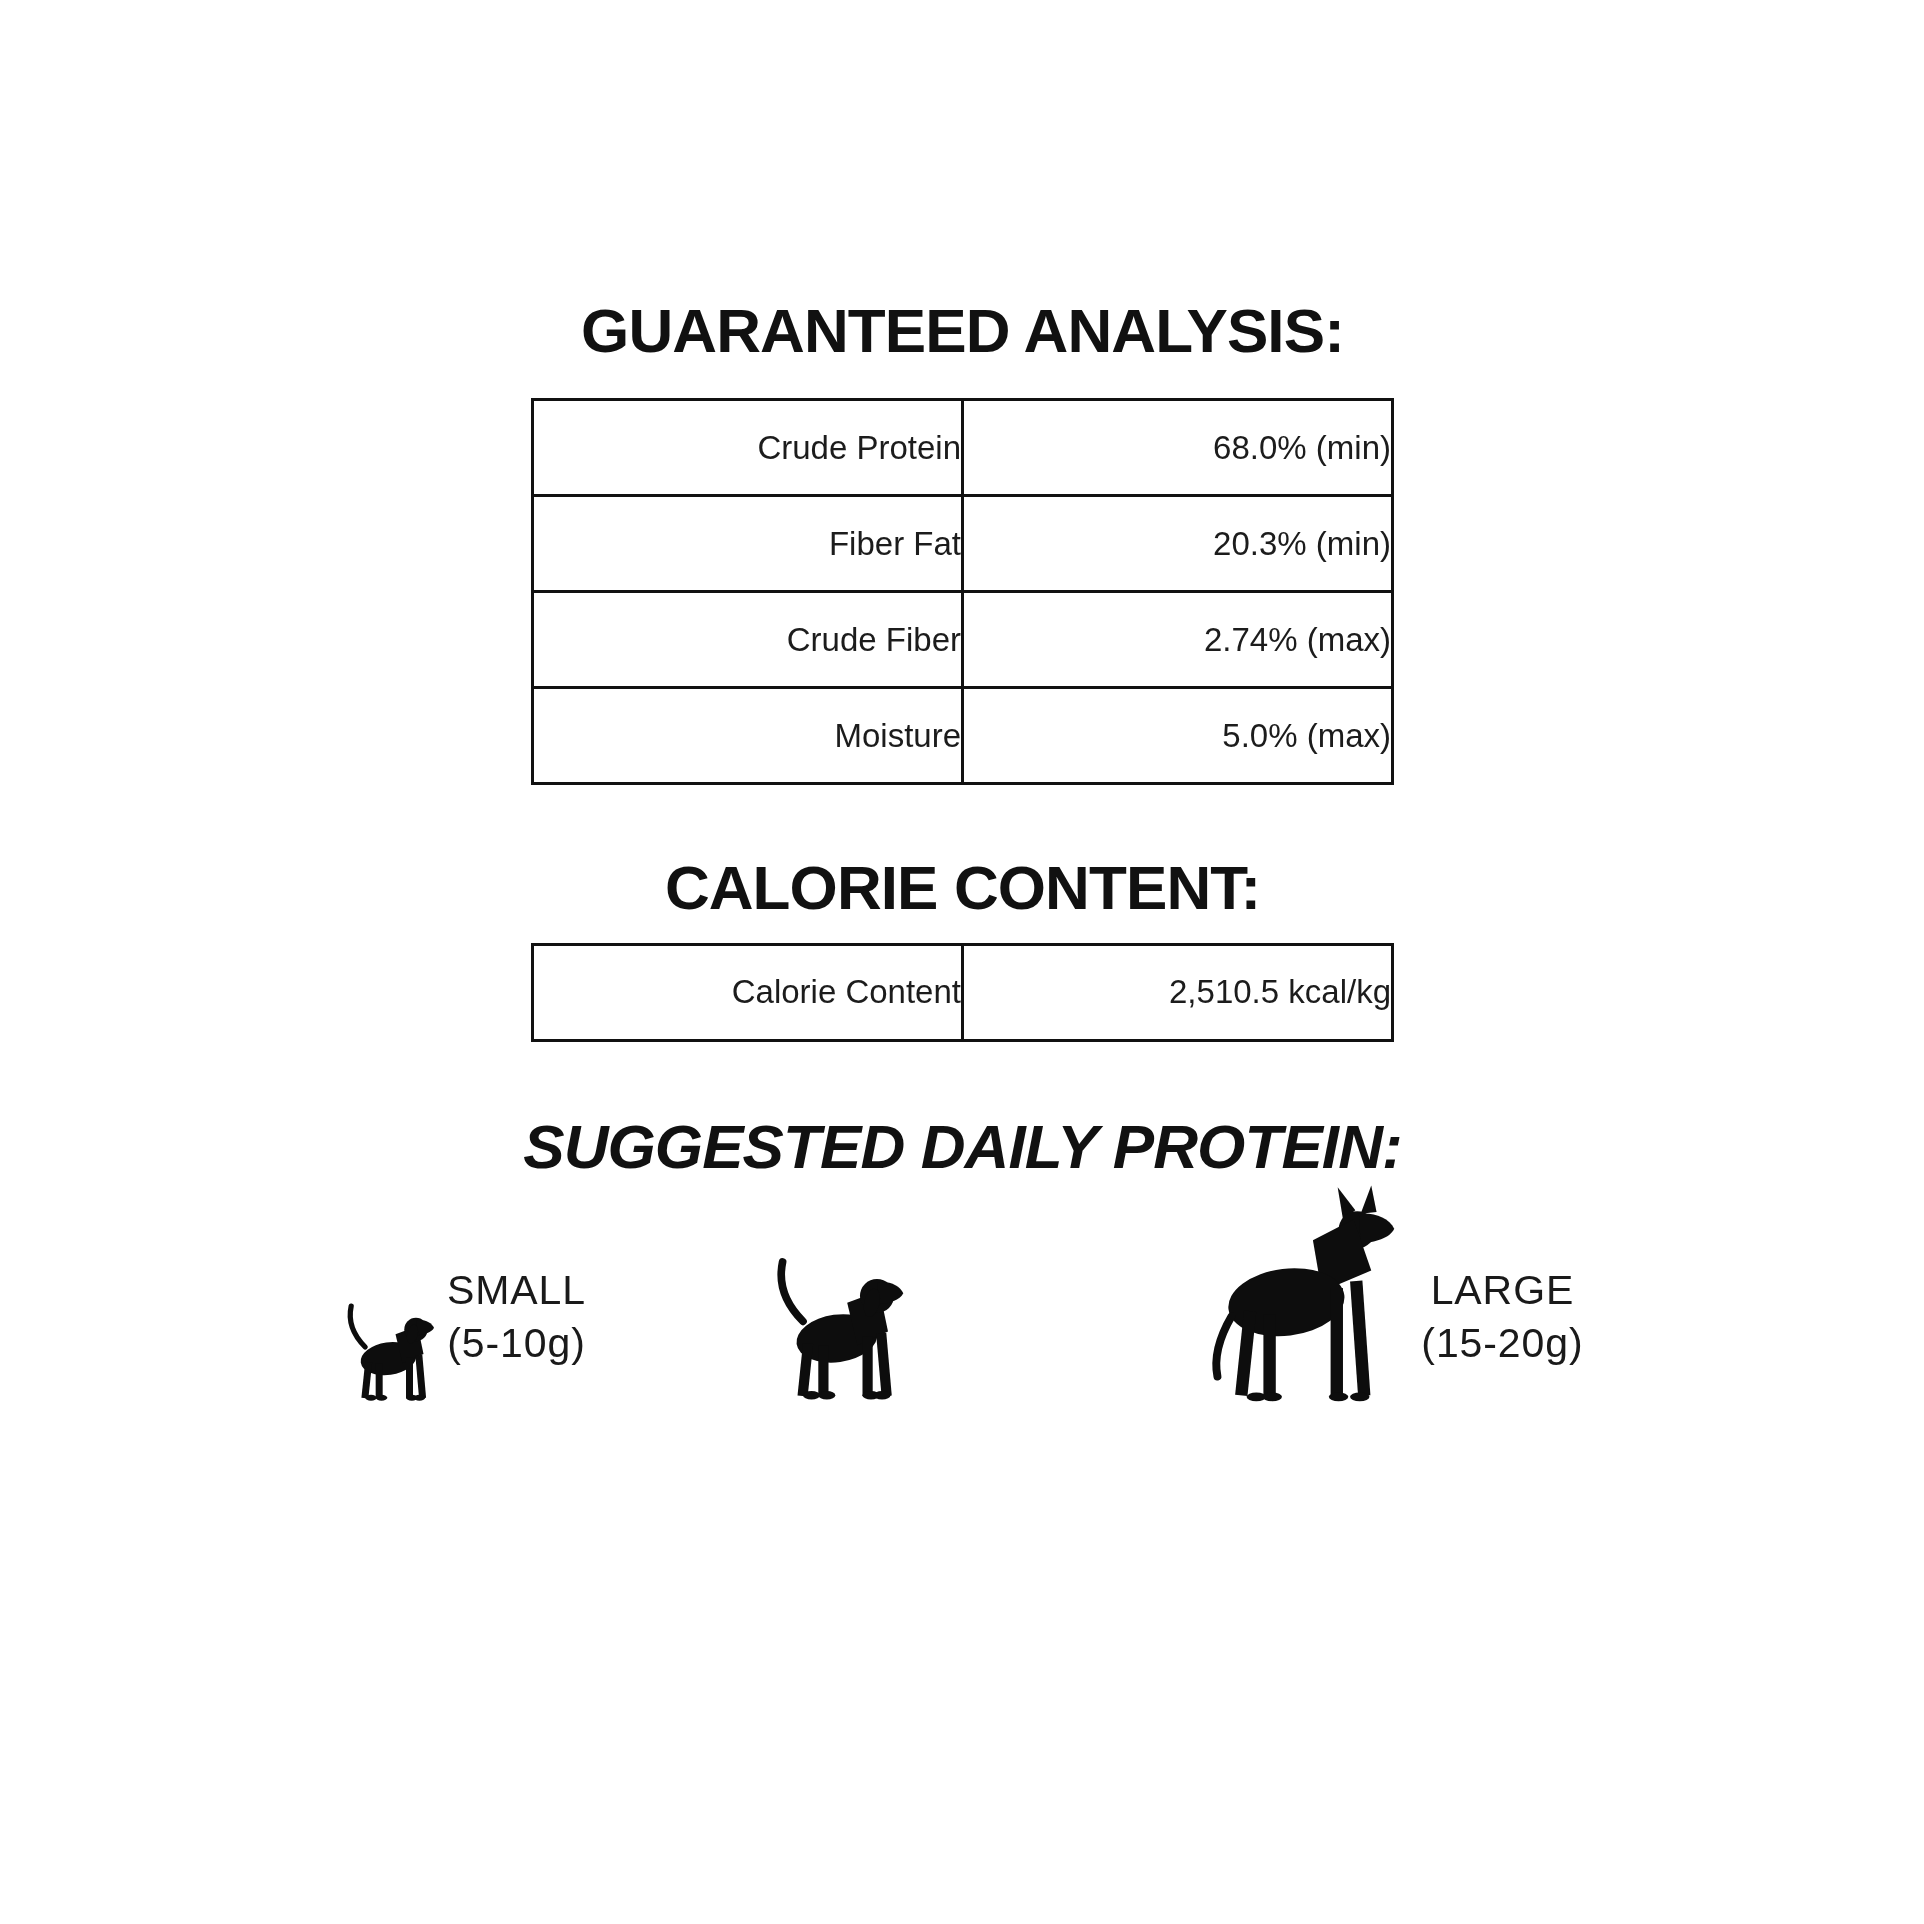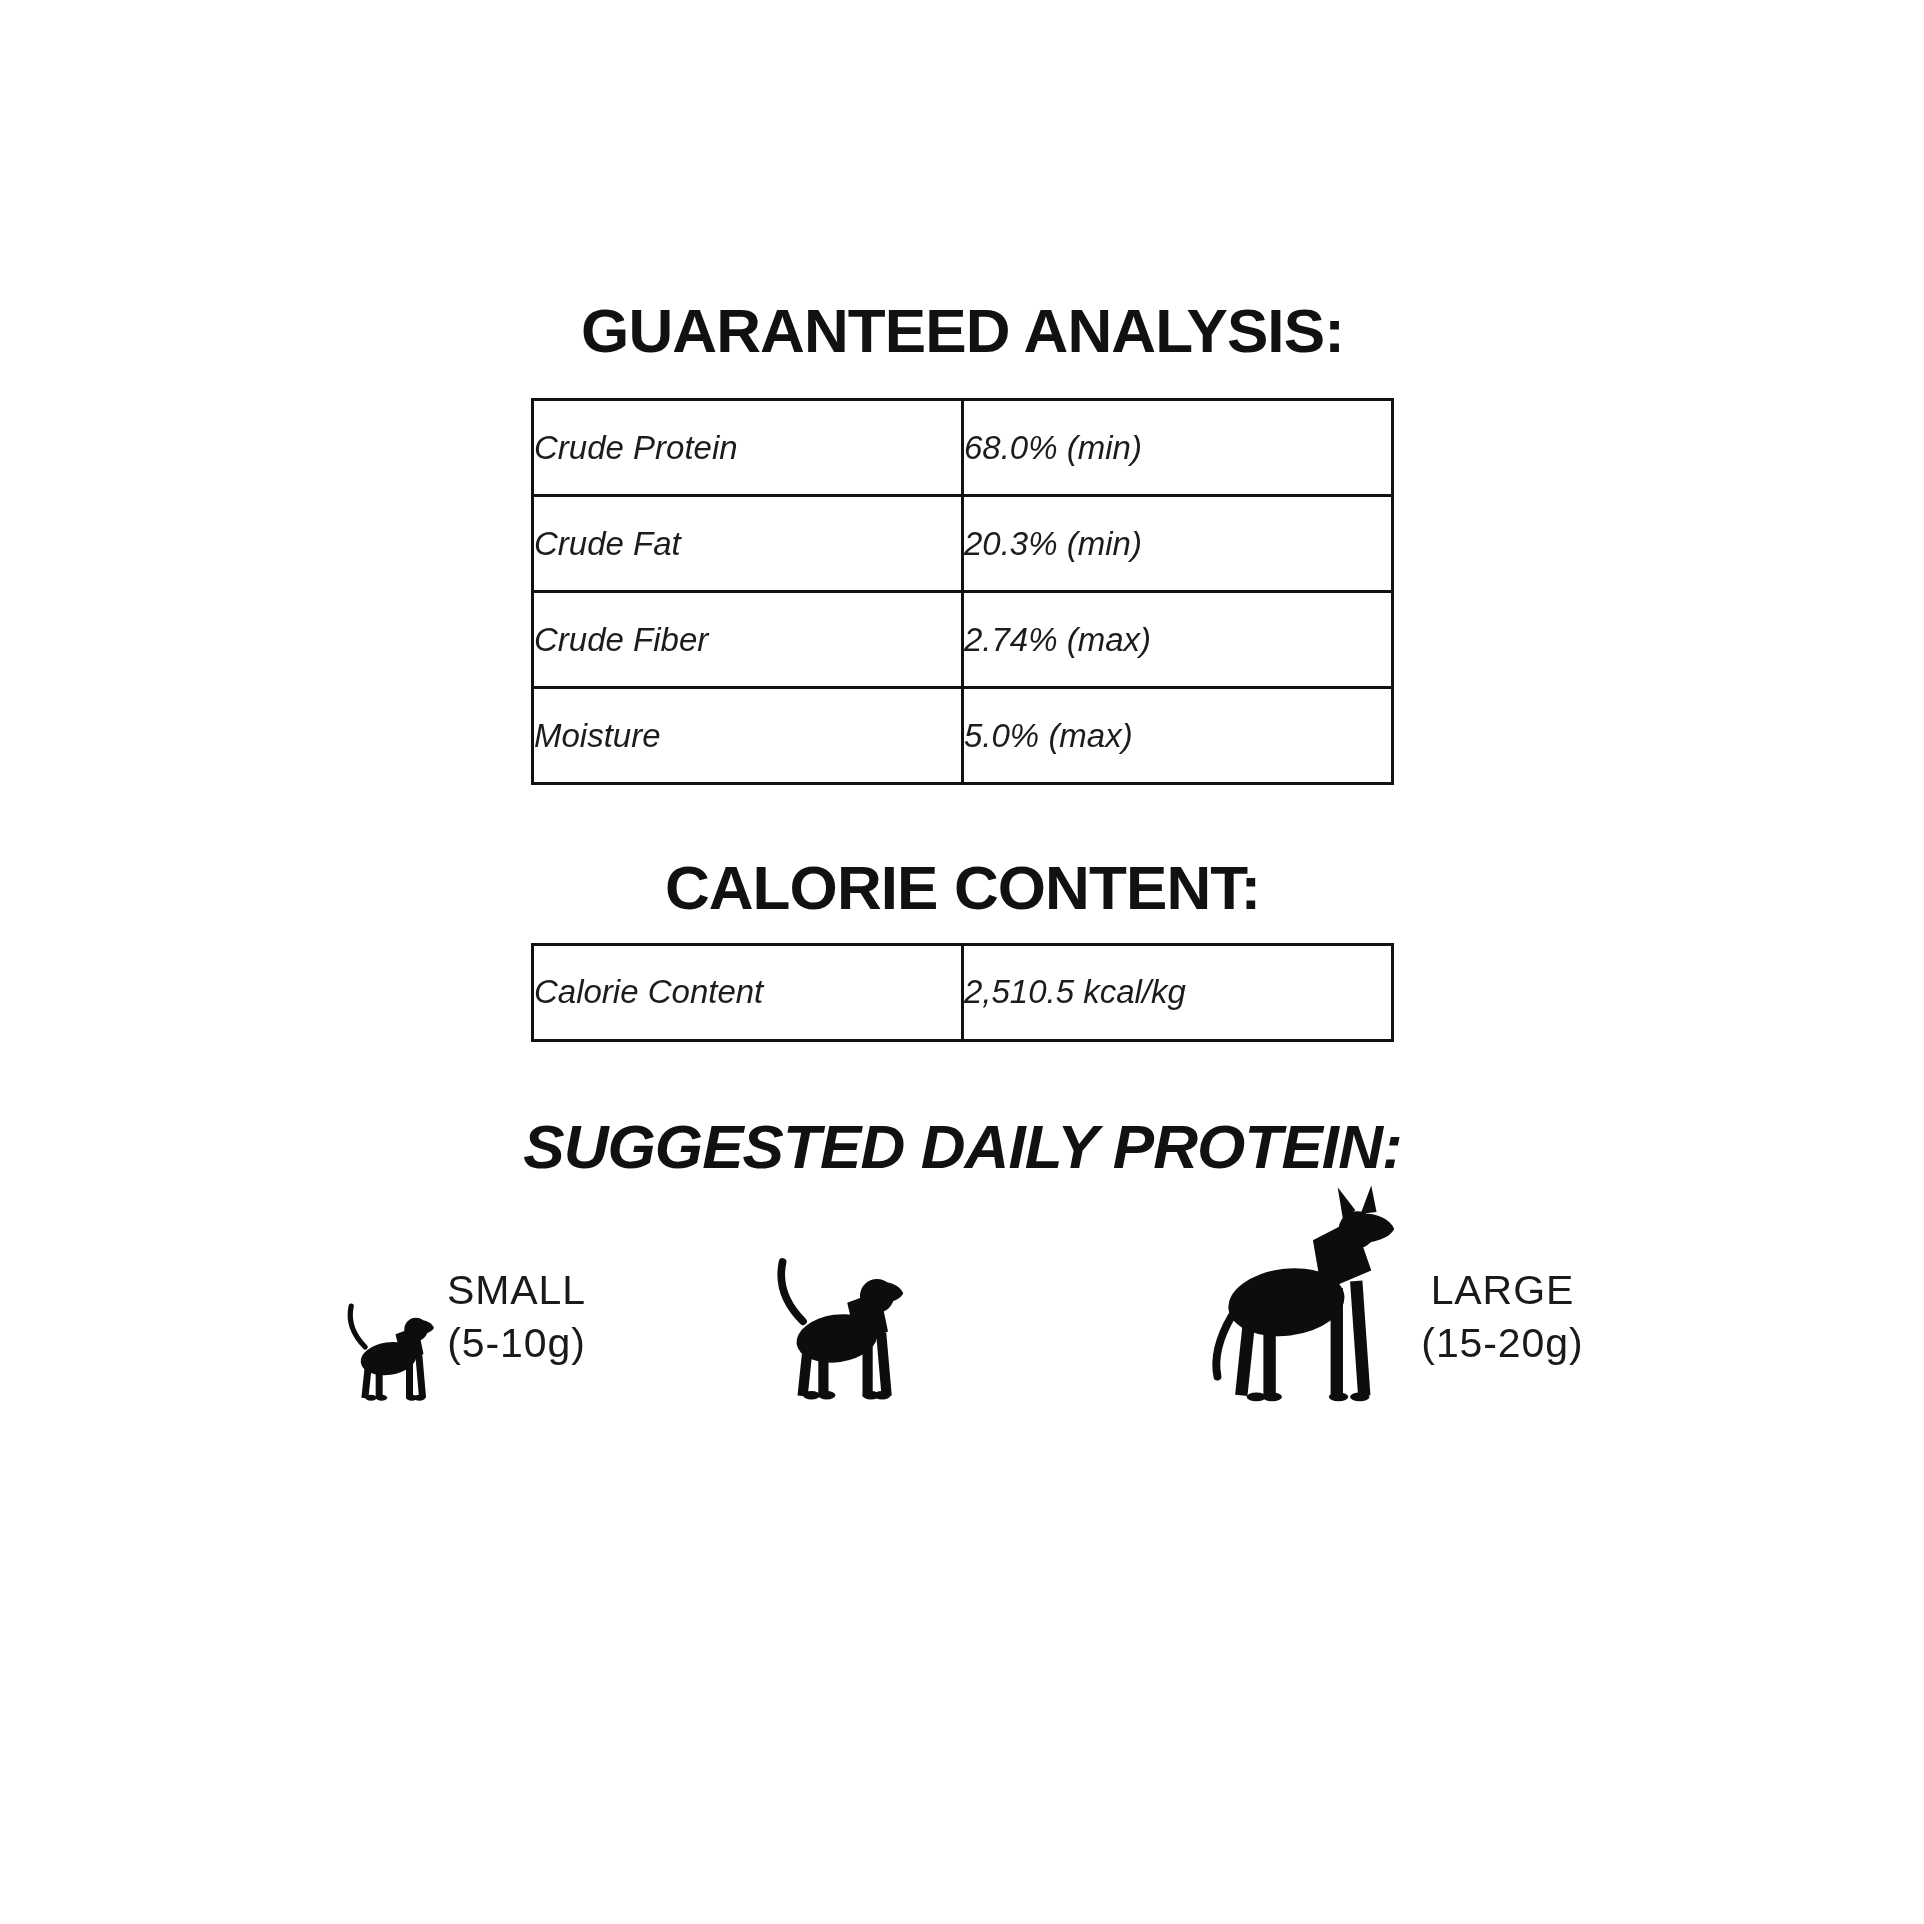--- a/index.html
+++ b/index.html
@@ -33,26 +33,25 @@
     width: 863px;
     margin: 32px auto 0 auto;
     border-collapse: collapse;
     table-layout: fixed;
   }
   table.table-calorie { margin-top: 19.6px; }
   table.spec-table td {
     border: 3.6px solid #111111;
     width: 50%;
     height: 93px;
-    text-align: left;
+    text-align: right;
     vertical-align: middle;
     font-size: 33px;
     color: #1c1c1c;
     padding: 0;
-    font-style: italic;
   }
 
   .dogs-row {
     width: 1265px;
     margin: 0 auto;
     display: flex;
   }
   .dog-col {
     flex: 1 1 0;
     display: flex;
@@ -83,21 +82,21 @@
 
   <h2 class="section-title">GUARANTEED ANALYSIS:</h2>
 
   <table class="spec-table">
     <tbody>
       <tr>
         <td>Crude Protein</td>
         <td>68.0% (min)</td>
       </tr>
       <tr>
-        <td>Crude Fat</td>
+        <td>Fiber Fat</td>
         <td>20.3% (min)</td>
       </tr>
       <tr>
         <td>Crude Fiber</td>
         <td>2.74% (max)</td>
       </tr>
       <tr>
         <td>Moisture</td>
         <td>5.0% (max)</td>
       </tr>

